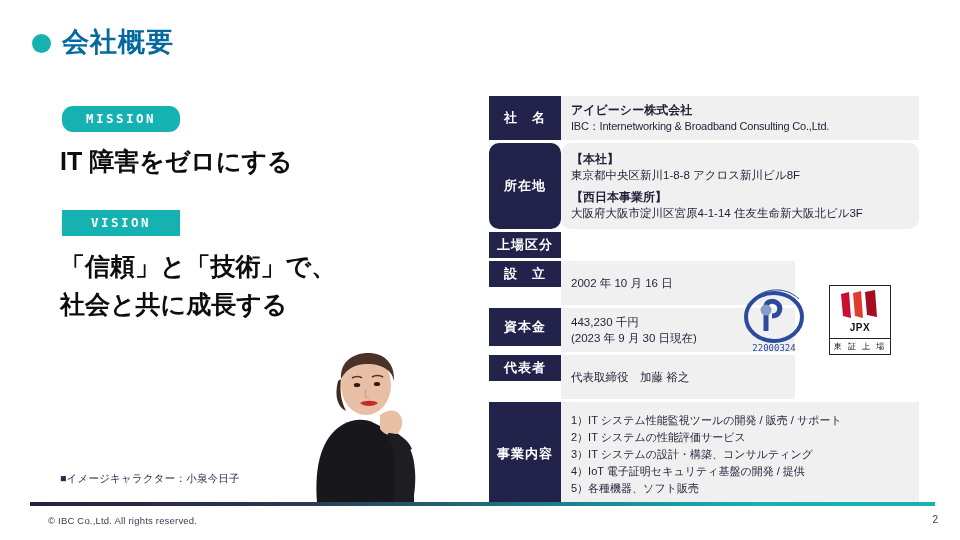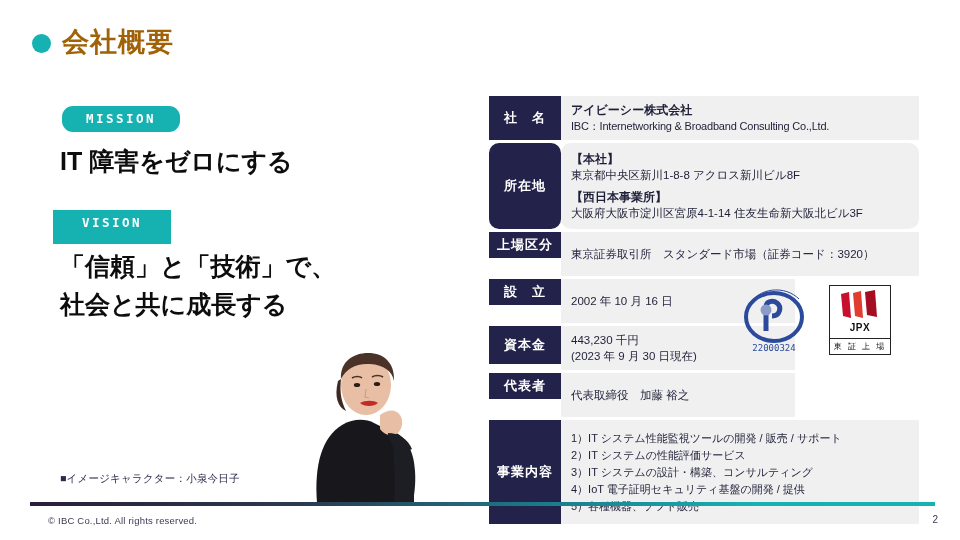--- a/index.html
+++ b/index.html
@@ -12,40 +12,40 @@
   .slide { position: relative; width: 960px; height: 540px; background: #fff; }
 
   
   .hdr-dot {
     position: absolute; left: 32px; top: 34px;
     width: 19px; height: 19px; border-radius: 50%;
     background: #16b2b2;
   }
   .hdr-title {
     position: absolute; left: 62px; top: 23px;
-    font-size: 27px; font-weight: bold; color: #a16207;
+    font-size: 27px; font-weight: bold; color: #0369a1;
     letter-spacing: 1px; line-height: 38px;
   }
   .logo { position: absolute; right: 26px; top: 20px; display: flex; align-items: center; gap: 9px; }
   .logo-mark { width: 46px; height: 40px; }
   .logo-text {
     font-size: 31px; font-weight: bold; color: #2a2a4d;
     letter-spacing: 0px; line-height: 34px;
   }
 
   
   .tag {
     position: absolute;
     background: #16b2b2; color: #fff;
     font-size: 12.5px; font-weight: bold; letter-spacing: 2.5px;
     text-align: center;
     font-family: "DejaVu Sans Mono", "Liberation Mono", monospace;
   }
   .tag-mission { left: 62px; top: 106px; width: 118px; height: 26px; line-height: 26px; border-radius: 11px; }
-  .tag-vision  { left: 53px; top: 210px; width: 118px; height: 34px; line-height: 26px; }
+  .tag-vision  { left: 62px; top: 210px; width: 118px; height: 26px; line-height: 26px; }
 
   .mv-text {
     position: absolute; color: #0d0d0d;
     font-size: 25px; font-weight: bold; letter-spacing: 0px;
   }
   .mission-text { left: 60px; top: 143px; line-height: 36px; }
   .vision-text  { left: 60px; top: 247px; line-height: 38px; white-space: pre-line; }
 
   
   .photo {
@@ -167,21 +167,20 @@
       <div class="val val-wide r-addr">
         <b>【本社】</b>
         <span>東京都中央区新川1-8-8 アクロス新川ビル8F</span>
         <b style="margin-top:6px">【西日本事業所】</b>
         <span>大阪府大阪市淀川区宮原4-1-14 住友生命新大阪北ビル3F</span>
       </div>
     </div>
 
     <div class="row">
       <div class="lbl r-list">上場区分</div>
-      <div class="val val-wide r-list">東京証券取引所　スタンダード市場（証券コード：3920）</div>
     </div>
 
     <div class="row">
       <div class="lbl r-est">設　立</div>
       <div class="val val-mid r-est">2002 年 10 月 16 日</div>
     </div>
 
     <div class="row">
       <div class="lbl r-cap">資本金</div>
       <div class="val val-mid r-cap">

